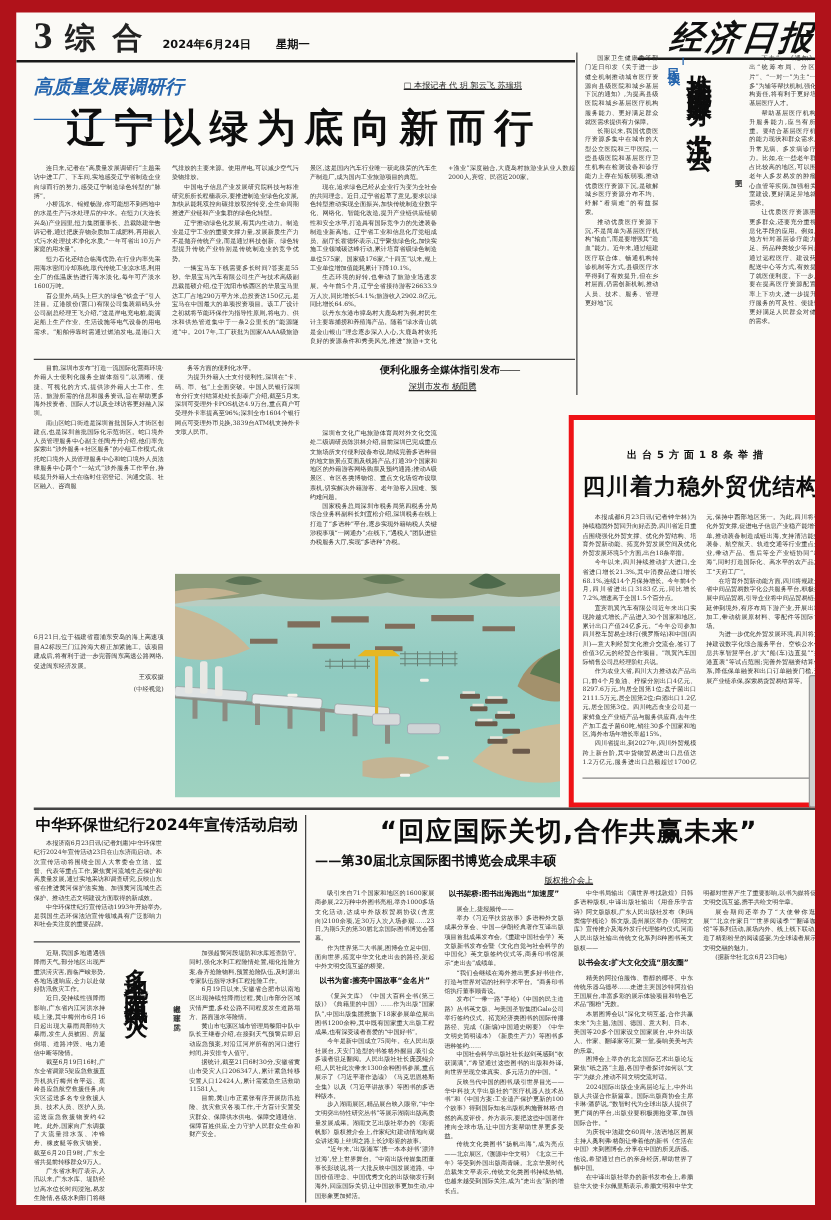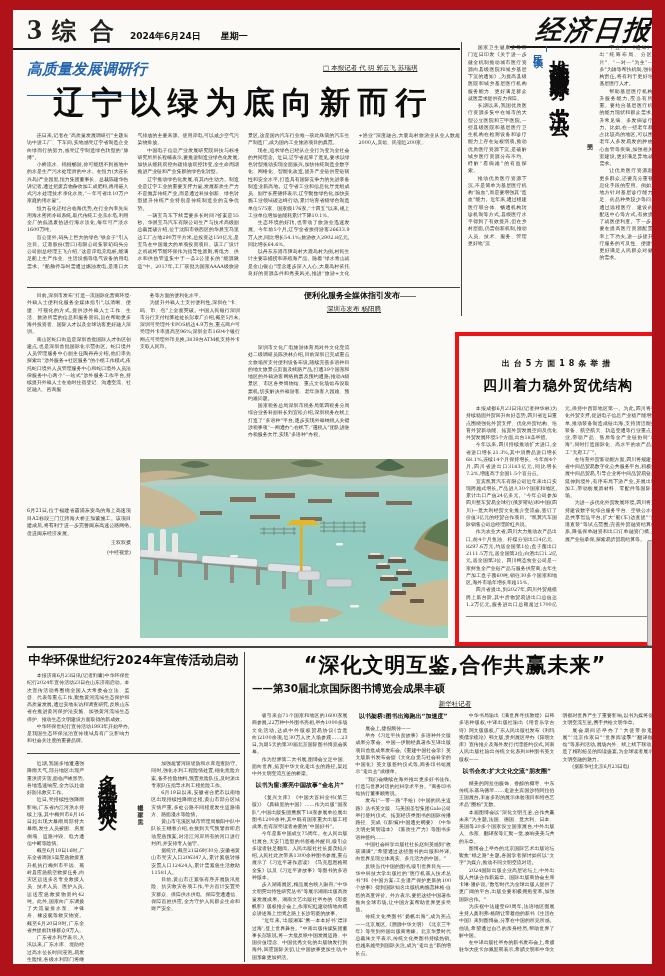--- a/index.html
+++ b/index.html
@@ -13,21 +13,21 @@
   .dateline{font-size:9px;font-weight:bold;color:#111;}
   .rule{background:#1a1a1a;}
   .masthead{font-family:"DejaVu Serif",serif;font-style:italic;font-weight:bold;font-size:27px;
             transform:skewX(-6deg);letter-spacing:2px;color:#101010;white-space:nowrap;}
   
   .kicker-blue{color:var(--ink-blue,#2565ae);font-weight:bold;font-size:15px;border-bottom:1px solid var(--ink-blue,#2565ae);padding-bottom:16px;font-family:"Liberation Serif",serif;font-style:italic;}
   .byline{font-size:6.5px;color:#222;font-family:"DejaVu Serif",serif;text-decoration:underline;}
   .hl{font-weight:bold;color:#0d0d0d;text-align:center;white-space:nowrap;}
   .hl-liaoning{font-size:31px;letter-spacing:7px;}
   .hl-shenzhen{font-size:19px;letter-spacing:1px;}
-  .hl-sichuan{font-size:14px;letter-spacing:1px;}
+  .hl-sichuan{font-size:18px;letter-spacing:1px;text-align:right;}
   .hl-huanbao{font-size:12.5px;}
   .hl-bookfair{font-size:21px;letter-spacing:1px;}
   .subhead{font-size:10.5px;font-weight:bold;text-align:left;color:#111;}
   .k-sm{font-size:8px;font-weight:bold;color:#111;}
   
   .cols{column-fill:auto;overflow:hidden;font-size:4.9px;line-height:1.48;color:#30302e;
         font-family:"DejaVu Serif",serif;}
   .bp{margin:0;text-indent:2em;text-align:justify;}
   .colsub{font-weight:bold;text-align:center;font-size:6px;margin:4px 0;color:#111;text-indent:0;
           font-family:"DejaVu Sans",sans-serif;}
@@ -261,23 +261,23 @@
       </div>
       <div class="txtcol" style="width:90px;height:202px;">
           <p class="bp">加强超警河段堤防和水库巡查防守。同时,强化水利工程险情处置,细化抢险方案,备齐抢险物料,预置抢险队伍,及时派出专家队伍指导水利工程抢险工作。</p>
           <p class="bp">6月19日以来,安徽省合肥市以南地区出现持续性降雨过程,黄山市部分区域灾情严重,多处公路不同程度发生道路塌方、路面漫水等险情。</p>
           <p class="bp">黄山市屯溪区城市管理局黎阳中队中队长王继春介绍,在接到天气预警后即启动应急预案,对沿江河岸所有的河口进行封闭,并安排专人值守。</p>
           <p class="bp">据统计,截至21日6时30分,安徽省黄山市受灾人口206347人,累计紧急转移安置人口12424人,累计需紧急生活救助11581人。</p>
           <p class="bp">目前,黄山市正紧张有序开展防汛抢险、抗灾救灾各项工作,千方百计安置受灾群众、保障供水供电、保障交通通信、保障百姓供应,全力守护人民群众生命和财产安全。</p>
         </div>
     </div>
 
-    <div class="abs hl hl-bookfair" style="left:239px;top:641px;width:406px;">“深化文明互鉴,合作共赢未来”</div>
+    <div class="abs hl hl-bookfair" style="left:239px;top:641px;width:406px;">“回应国际关切,合作共赢未来”</div>
     <div class="abs subhead" style="left:239px;top:672px;width:406px;">——第30届北京国际图书博览会成果丰硕</div>
-    <div class="abs byline" style="left:239px;top:690px;width:406px;text-align:center;">新华社记者</div>
+    <div class="abs byline" style="left:239px;top:690px;width:406px;text-align:center;">版权推介会上</div>
     <div class="abs cols" style="left:239px;top:702px;width:406px;height:250px;columns:4;column-gap:8px;">
         <p class="bp">吸引来自71个国家和地区的1600家展商参展,22万种中外图书亮相,举办1000多场文化活动,达成中外版权贸易协议(含意向)2100余项,近30万人次入场参观……23日,为期5天的第30届北京国际图书博览会落幕。</p>
         <p class="bp">作为世界第二大书展,图博会立足中国、面向世界,拓宽中华文化走出去的路径,架起中外文明交流互鉴的桥梁。</p>
         <p class="colsub">以书为窗:擦亮中国故事“金名片”</p>
         <p class="bp">《复兴文库》《中国大百科全书(第三版)》《典籍里的中国》……作为出版“国家队”,中国出版集团携旗下18家参展单位展出图书1200余种,其中既有国家重大出版工程成果,也有深受读者喜爱的“中国好书”。</p>
         <p class="bp">今年是新中国成立75周年。在人民出版社展台,天安门造型的书签格外醒目,吸引众多读者驻足翻阅。人民出版社社长庞茂鲲介绍,人民社此次带来1300余种图书参展,重点展示了《习近平著作选读》《马克思恩格斯全集》以及《习近平讲故事》等图书的多语种版本。</p>
         <p class="bp">步入湖南展区,精品展台映入眼帘,“中华文明突出特性研究丛书”等展示湖南出版高质量发展成果。湖南文艺出版社举办的《彩瓷帆影》版权推介会上,作家纪红建动情地向观众讲述海上丝绸之路上长沙彩瓷的故事。</p>
         <p class="bp">“近年来,‘出版湘军’携一本本好书‘漂洋过海’,登上世界舞台。”中南出版传媒集团董事长彭玻说,将一大批反映中国发展道路、中国价值理念、中国优秀文化的出版物发行到海外,回应国际关切,让中国故事更加生动,中国形象更加鲜活。</p>
         <p class="colsub">以书架桥:图书出海跑出“加速度”</p>
         <p class="bp">展会上,捷报频传——</p>

